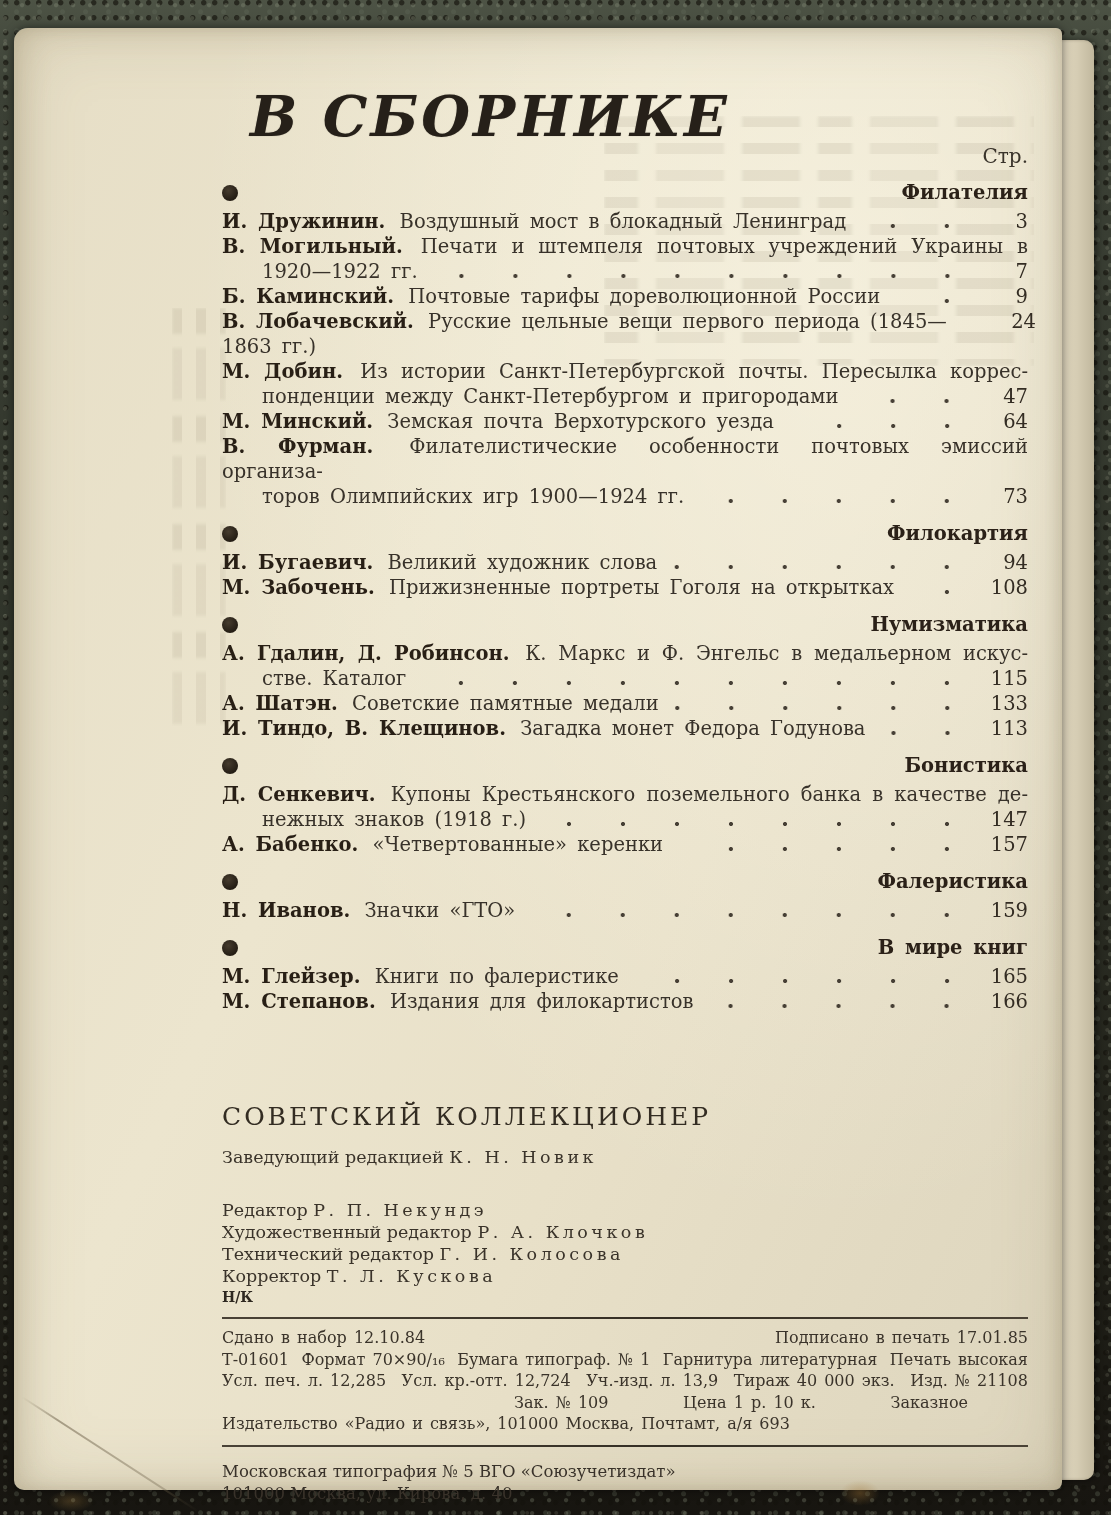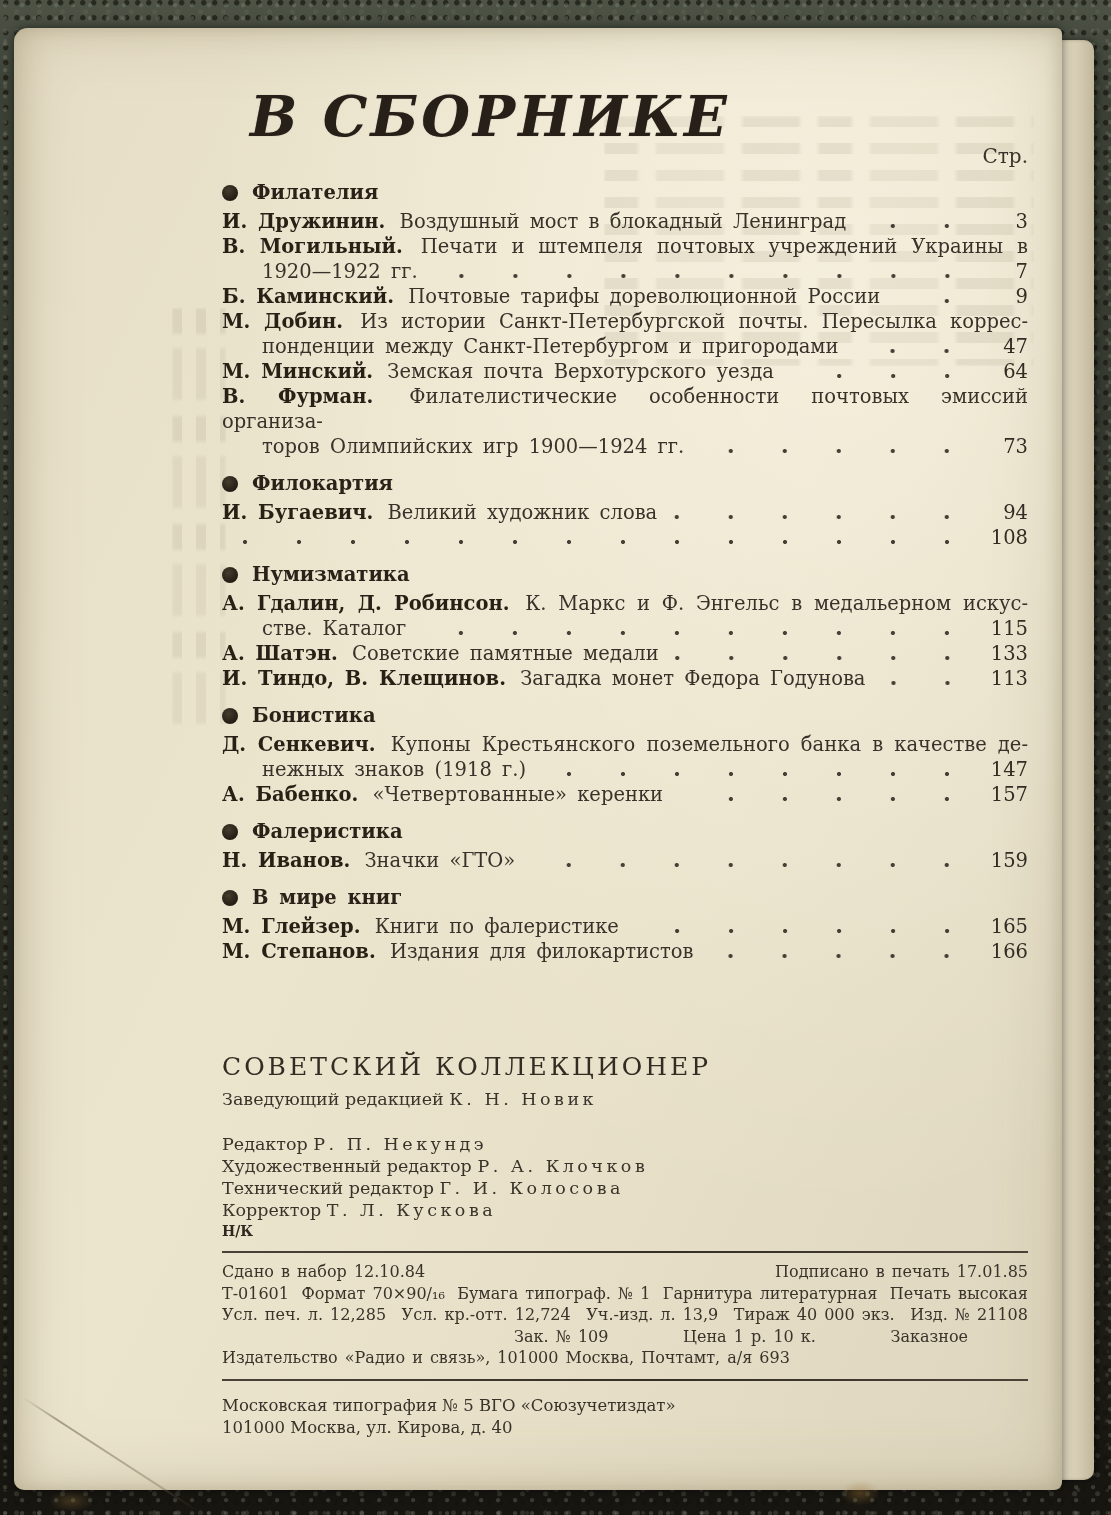--- a/index.html
+++ b/index.html
@@ -75,40 +75,40 @@
   }
 
   .doc-title{
     font-size:56px;font-weight:bold;font-style:italic;
     letter-spacing:3px;color:#262019;margin:0 0 0 28px;line-height:1;
     text-shadow:0 0 1px rgba(38,32,25,.4);
   }
   .str-row{ text-align:right;font-size:20px;color:#3a342b;}
 
   .toc{margin-top:6px;font-size:19.5px;line-height:25px;word-spacing:4px;}
-  .section-header{display:flex;align-items:center;gap:14px;margin:12px 0 4px 0;font-weight:bold;color:#2b2118;}
+  .section-header{display:flex;align-items:center;gap:14px;margin:12px 0 4px 0;font-weight:bold;color:#2b2118;justify-content:space-between;}
   .bullet{width:16px;height:16px;border-radius:50%;background:radial-gradient(circle at 40% 35%,#463c2e,#241d14 70%);flex:none;}
   .entry{margin:0;}
   .line{width:100%;}
   .line.full{text-align:justify;text-align-last:justify;}
   .line.last{display:flex;align-items:baseline;}
   .line.cont{padding-left:40px;box-sizing:border-box;}
   .author{font-weight:bold;color:#281f15;margin-right:4px;}
   .l-text{flex:none;max-width:746px;}
   .leader{
     flex:1 1 auto;align-self:flex-end;height:22px;min-width:0;margin:0 8px 0 16px;
     background-image:radial-gradient(circle,rgba(52,45,36,.9) 1.8px,rgba(52,45,36,0) 2.3px);
     background-size:54px 10px;background-repeat:repeat-x;background-position:right 2px bottom 3px;
   }
   .pagenum{flex:none;width:44px;text-align:right;color:#332c23;}
 
   .colophon{margin-top:88px;}
   .journal-title{font-size:25px;letter-spacing:3px;color:#332c22;}
-  .managing{font-size:17.5px;margin-top:8px;color:#3a332a;}
-  .staff{margin-top:24px;font-size:17.5px;line-height:22px;color:#3a332a;}
+  .managing{font-size:17.5px;margin-top:16px;color:#3a332a;}
+  .staff{margin-top:32px;font-size:17.5px;line-height:22px;color:#3a332a;}
   .spaced-name{letter-spacing:3.5px;}
   .sig{font-size:14px;font-weight:bold;margin-top:2px;color:#2e2820;}
 
   .rule{height:2px;background:linear-gradient(90deg,#4a4236,#352e24 55%,#4a4236);margin:12px 0 8px 0;}
   .rule2{margin:10px 0 14px 0;}
   .imprint{font-size:16px;line-height:21.5px;color:#3a332a;word-spacing:2px;}
   .imp-row{display:flex;justify-content:space-between;}
   .imp-row.center{padding-left:292px;width:746px;box-sizing:border-box;}
   .printer{font-size:16.5px;line-height:22px;margin-top:14px;color:#39322a;}
 </style>
@@ -151,20 +151,27 @@
           </div>
         </div>
         <div class="entry">
           <div class="line last">
             <span class="l-text"><b class="author">Б. Каминский.</b> Почтовые тарифы дореволюционной России</span>
             <span class="leader"></span>
             <span class="pagenum">9</span>
           </div>
         </div>
         <div class="entry">
+          <div class="line last">
+            <span class="l-text"><b class="author">В. Лобачевский.</b> Русские цельные вещи первого периода (1845—1863 гг.)</span>
+            <span class="leader"></span>
+            <span class="pagenum">24</span>
+          </div>
+        </div>
+        <div class="entry">
           <div class="line full"><span class="l-text"><b class="author">М. Добин.</b> Из истории Санкт-Петербургской почты. Пересылка коррес-</span></div>
           <div class="line last cont">
             <span class="l-text">понденции между Санкт-Петербургом и пригородами</span>
             <span class="leader"></span>
             <span class="pagenum">47</span>
           </div>
         </div>
         <div class="entry">
           <div class="line last">
             <span class="l-text"><b class="author">М. Минский.</b> Земская почта Верхотурского уезда</span>
@@ -186,20 +193,21 @@
         </div>
         <div class="entry">
           <div class="line last">
             <span class="l-text"><b class="author">И. Бугаевич.</b> Великий художник слова</span>
             <span class="leader"></span>
             <span class="pagenum">94</span>
           </div>
         </div>
         <div class="entry">
           <div class="line last">
+            <span class="l-text"><b class="author">М. Забочень.</b> Прижизненные портреты Гоголя на открытках</span>
             <span class="leader"></span>
             <span class="pagenum">108</span>
           </div>
         </div>
         <div class="section-header">
           <span class="bullet"></span>
           <span>Нумизматика</span>
         </div>
         <div class="entry">
           <div class="line full"><span class="l-text"><b class="author">А. Гдалин, Д. Робинсон.</b> К. Маркс и Ф. Энгельс в медальерном искус-</span></div>

